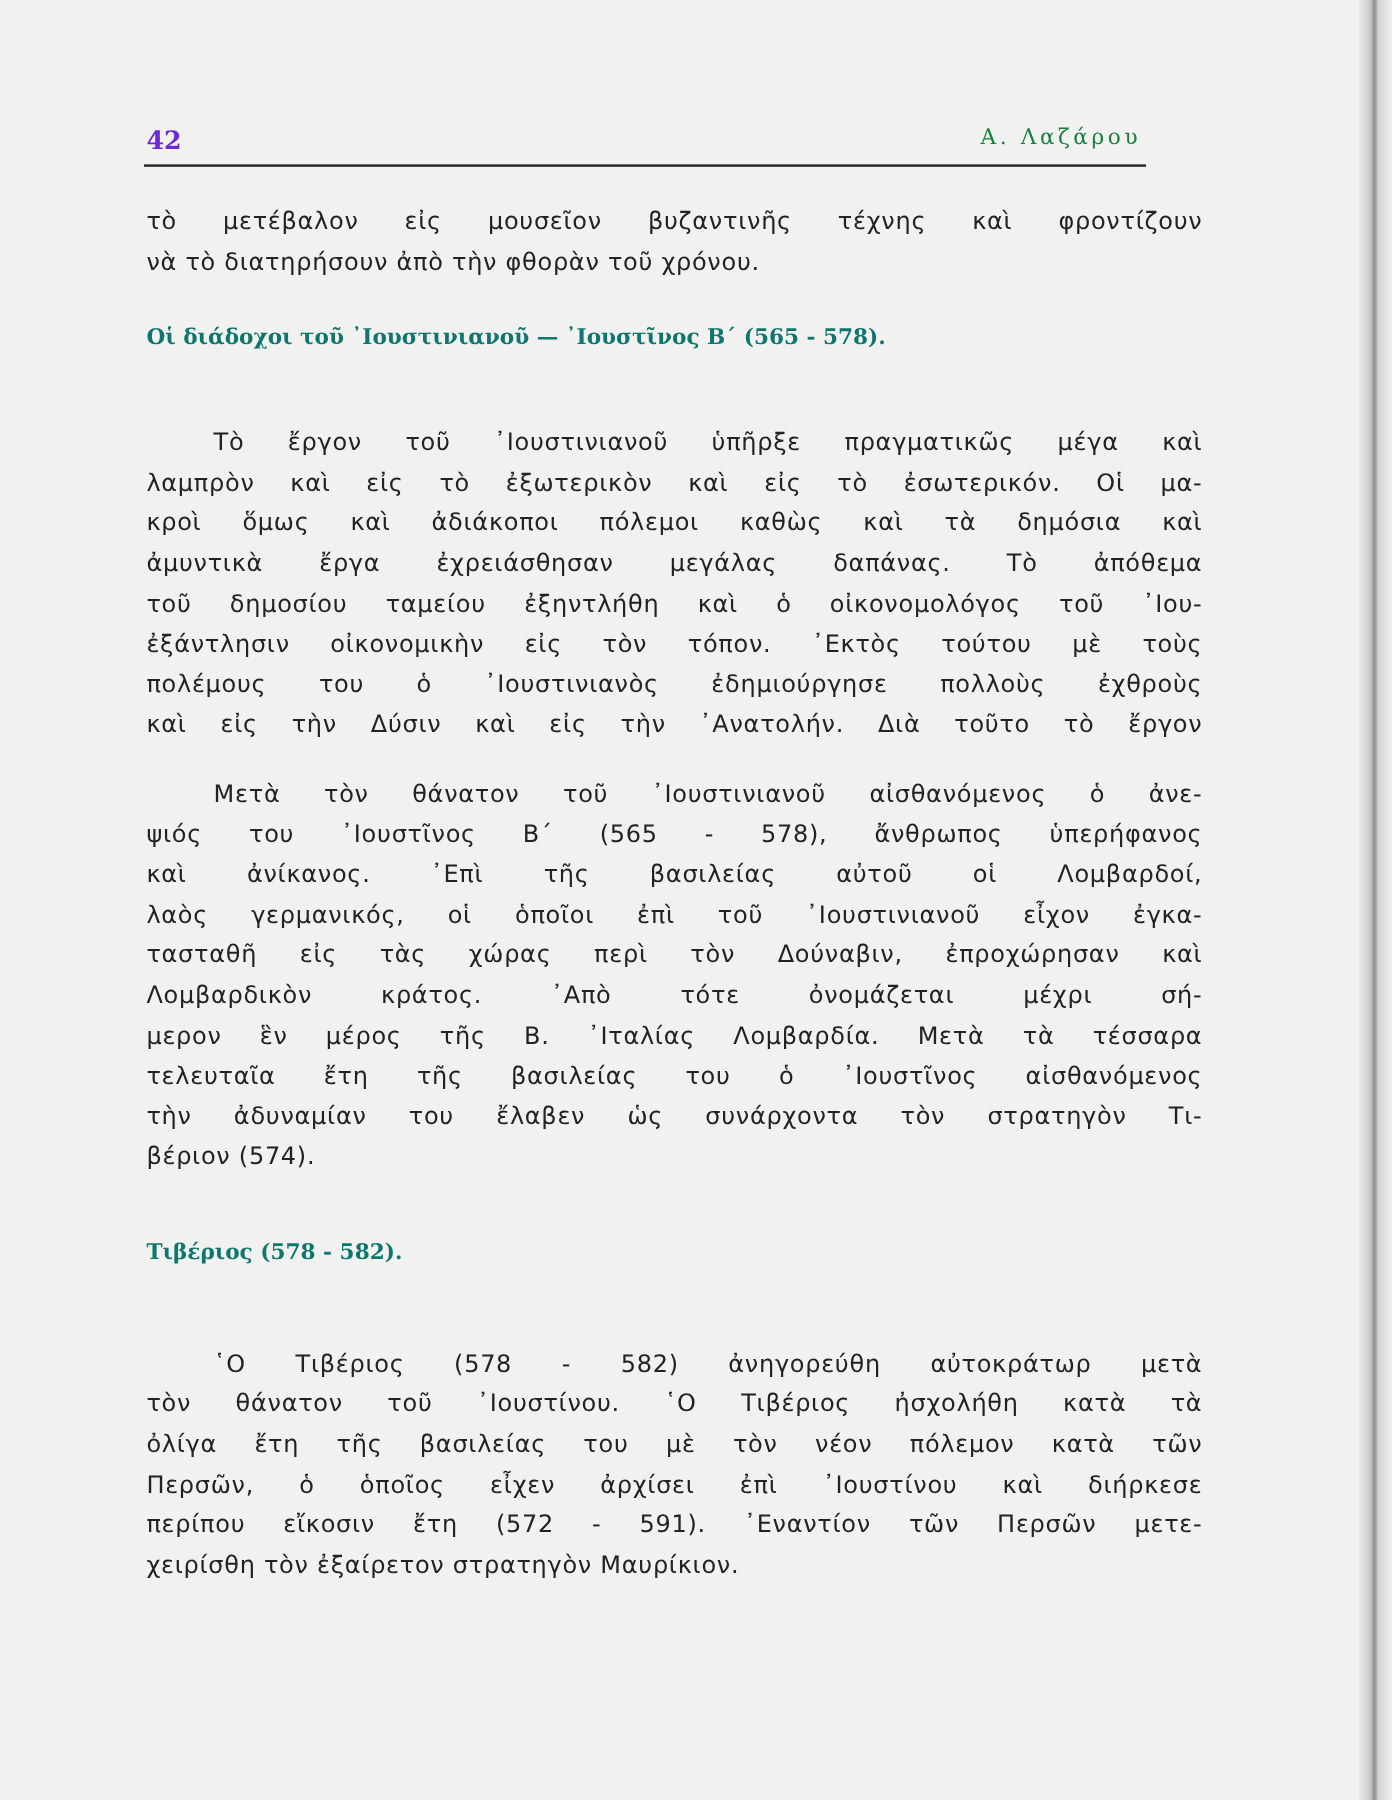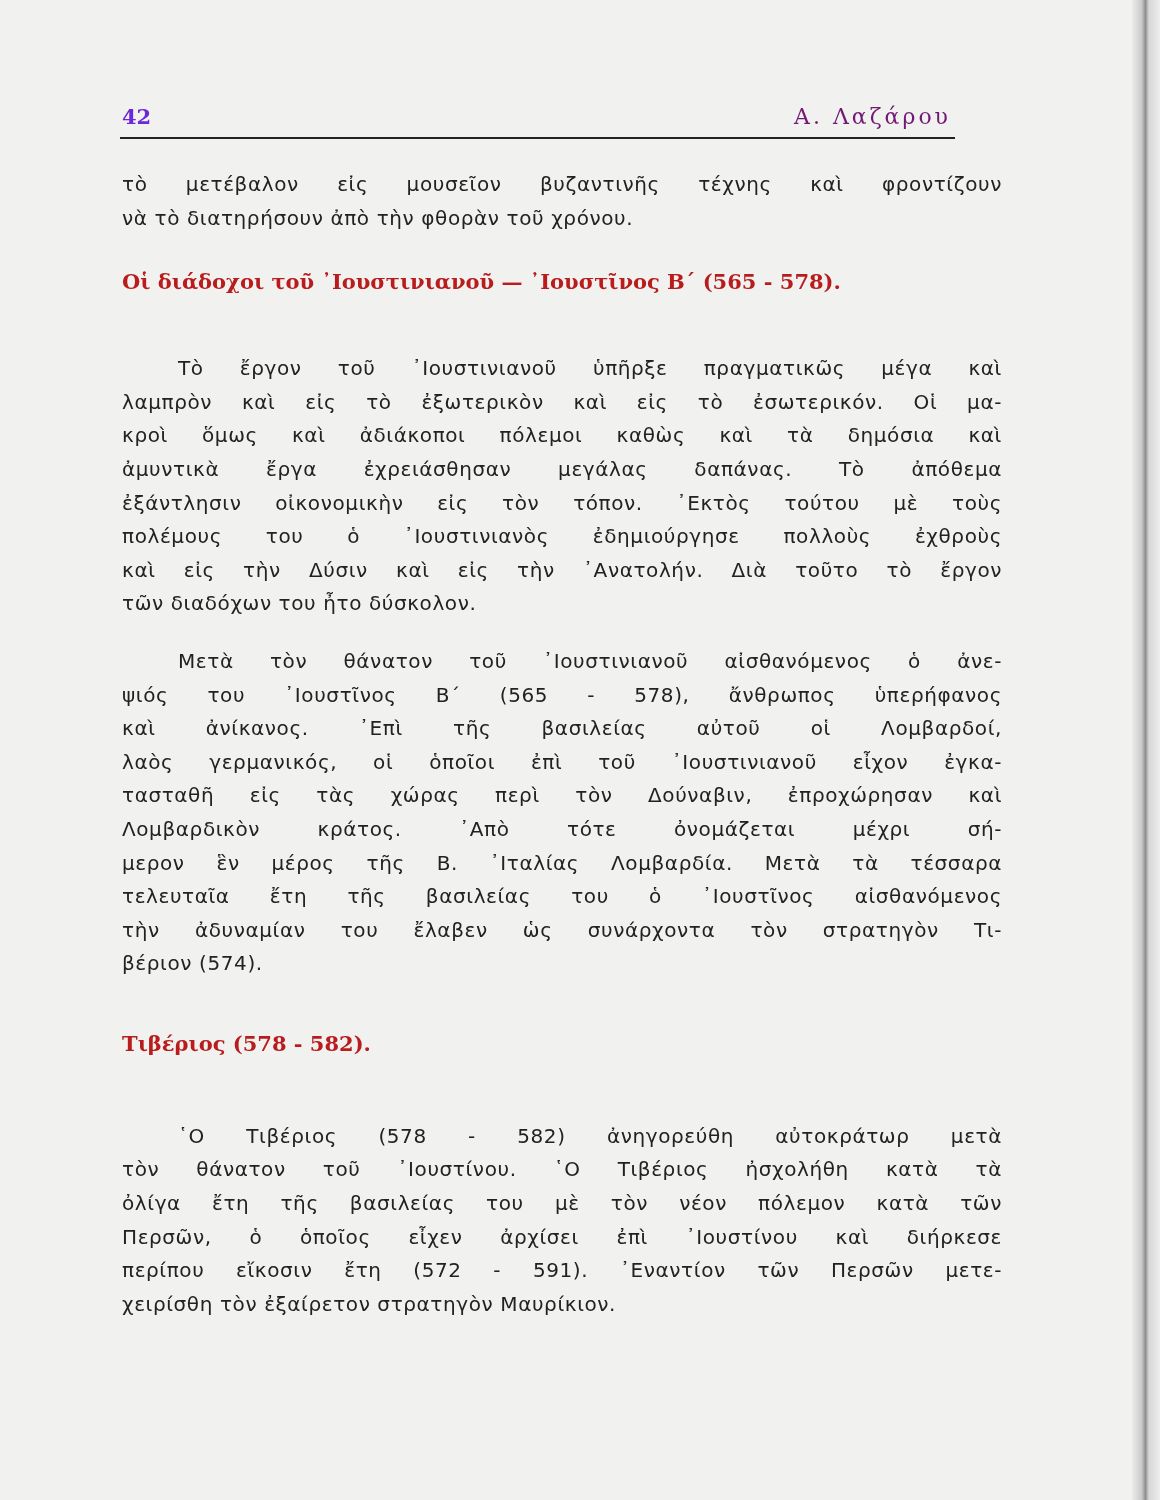--- a/index.html
+++ b/index.html
@@ -37,23 +37,23 @@
       font-family: "DejaVu Serif", serif;
       font-weight: bold;
       font-size: 21px;
       color: #6d28d9;
     }
     .running-author {
       position: absolute;
       right: 4px;
       top: 4px;
       font-family: "DejaVu Serif", serif;
-      font-size: 22px;
+      font-size: 18px;
       letter-spacing: 3px;
-      color: #701a75;
+      color: #15803d;
     }
     .head-rule {
       position: absolute;
       left: 120px;
       top: 137px;
       width: 835px;
       height: 2px;
       background: #222;
     }
     .content {
@@ -74,25 +74,25 @@
       text-align: justify;
       text-align-last: justify;
     }
     .indent {
       padding-left: 56px;
       margin-top: 24px;
     }
     .heading {
       font-family: "DejaVu Serif", serif;
       font-weight: bold;
-      font-size: 21px;
+      font-size: 18px;
       line-height: 33px;
       height: 33px;
       white-space: nowrap;
-      color: #b91c1c;
+      color: #0f766e;
     }
     .gap-small { height: 30px; }
     .gap-med { height: 36px; }
     .gap-large { height: 46px; }
   </style>
 </head>
 <body>
 
 <div class="page-edge"></div>
 
@@ -113,24 +113,24 @@
 
   <div class="heading">Οἱ διάδοχοι τοῦ ᾿Ιουστινιανοῦ — ᾿Ιουστῖνος Β΄ (565 - 578).</div>
 
   <div class="gap-small"></div>
 
   <div>
     <div class="line justify indent">Τὸ ἔργον τοῦ ᾿Ιουστινιανοῦ ὑπῆρξε πραγματικῶς μέγα καὶ</div>
     <div class="line justify">λαμπρὸν καὶ εἰς τὸ ἐξωτερικὸν καὶ εἰς τὸ ἐσωτερικόν. Οἱ μα-</div>
     <div class="line justify">κροὶ ὅμως καὶ ἀδιάκοποι πόλεμοι καθὼς καὶ τὰ δημόσια καὶ</div>
     <div class="line justify">ἀμυντικὰ ἔργα ἐχρειάσθησαν μεγάλας δαπάνας. Τὸ ἀπόθεμα</div>
+    <div class="line justify">τοῦ δημοσίου ταμείου ἐξηντλήθη καὶ ὁ οἰκονομολόγος τοῦ ᾿Ιου-</div>
     <div class="line justify">ἐξάντλησιν οἰκονομικὴν εἰς τὸν τόπον. ᾿Εκτὸς τούτου μὲ τοὺς</div>
     <div class="line justify">πολέμους του ὁ ᾿Ιουστινιανὸς ἐδημιούργησε πολλοὺς ἐχθροὺς</div>
     <div class="line justify">καὶ εἰς τὴν Δύσιν καὶ εἰς τὴν ᾿Ανατολήν. Διὰ τοῦτο τὸ ἔργον</div>
-    <div class="line">τῶν διαδόχων του ἦτο δύσκολον.</div>
   </div>
 
   <div>
     <div class="line justify indent">Μετὰ τὸν θάνατον τοῦ ᾿Ιουστινιανοῦ αἰσθανόμενος ὁ ἀνε-</div>
     <div class="line justify">ψιός του ᾿Ιουστῖνος Β΄ (565 - 578), ἄνθρωπος ὑπερήφανος</div>
     <div class="line justify">καὶ ἀνίκανος. ᾿Επὶ τῆς βασιλείας αὐτοῦ οἱ Λομβαρδοί,</div>
     <div class="line justify">λαὸς γερμανικός, οἱ ὁποῖοι ἐπὶ τοῦ ᾿Ιουστινιανοῦ εἶχον ἐγκα-</div>
     <div class="line justify">τασταθῆ εἰς τὰς χώρας περὶ τὸν Δούναβιν, ἐπροχώρησαν καὶ</div>
     <div class="line justify">Λομβαρδικὸν κράτος. ᾿Απὸ τότε ὀνομάζεται μέχρι σή-</div>
     <div class="line justify">μερον ἓν μέρος τῆς Β. ᾿Ιταλίας Λομβαρδία. Μετὰ τὰ τέσσαρα</div>

